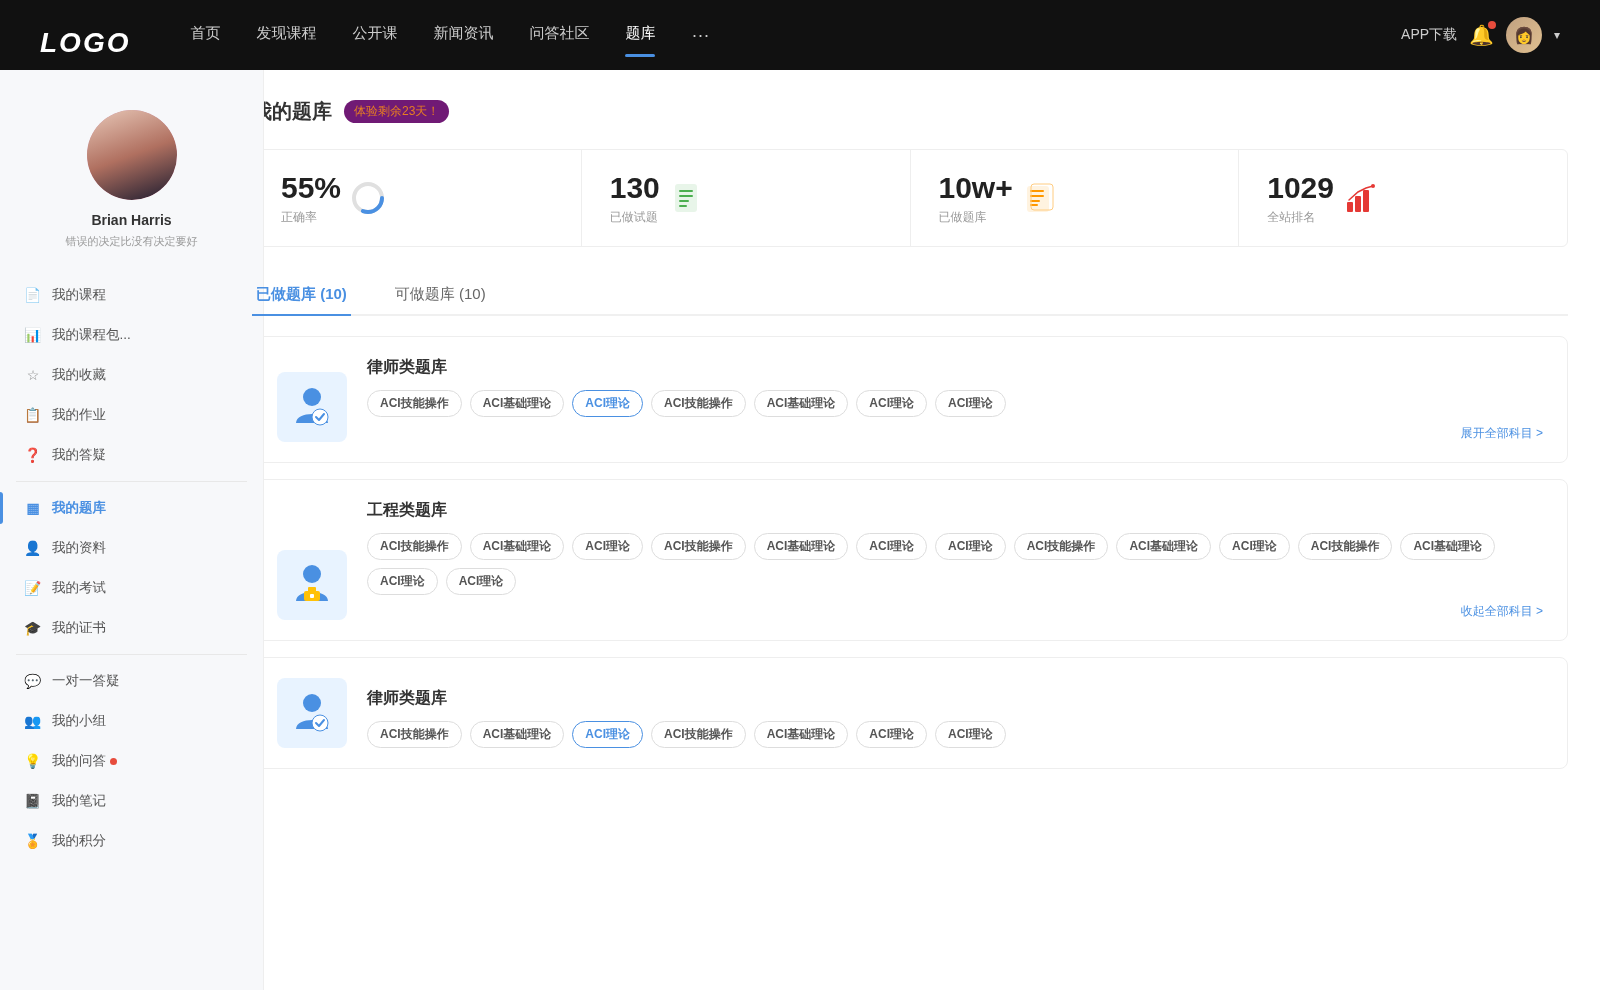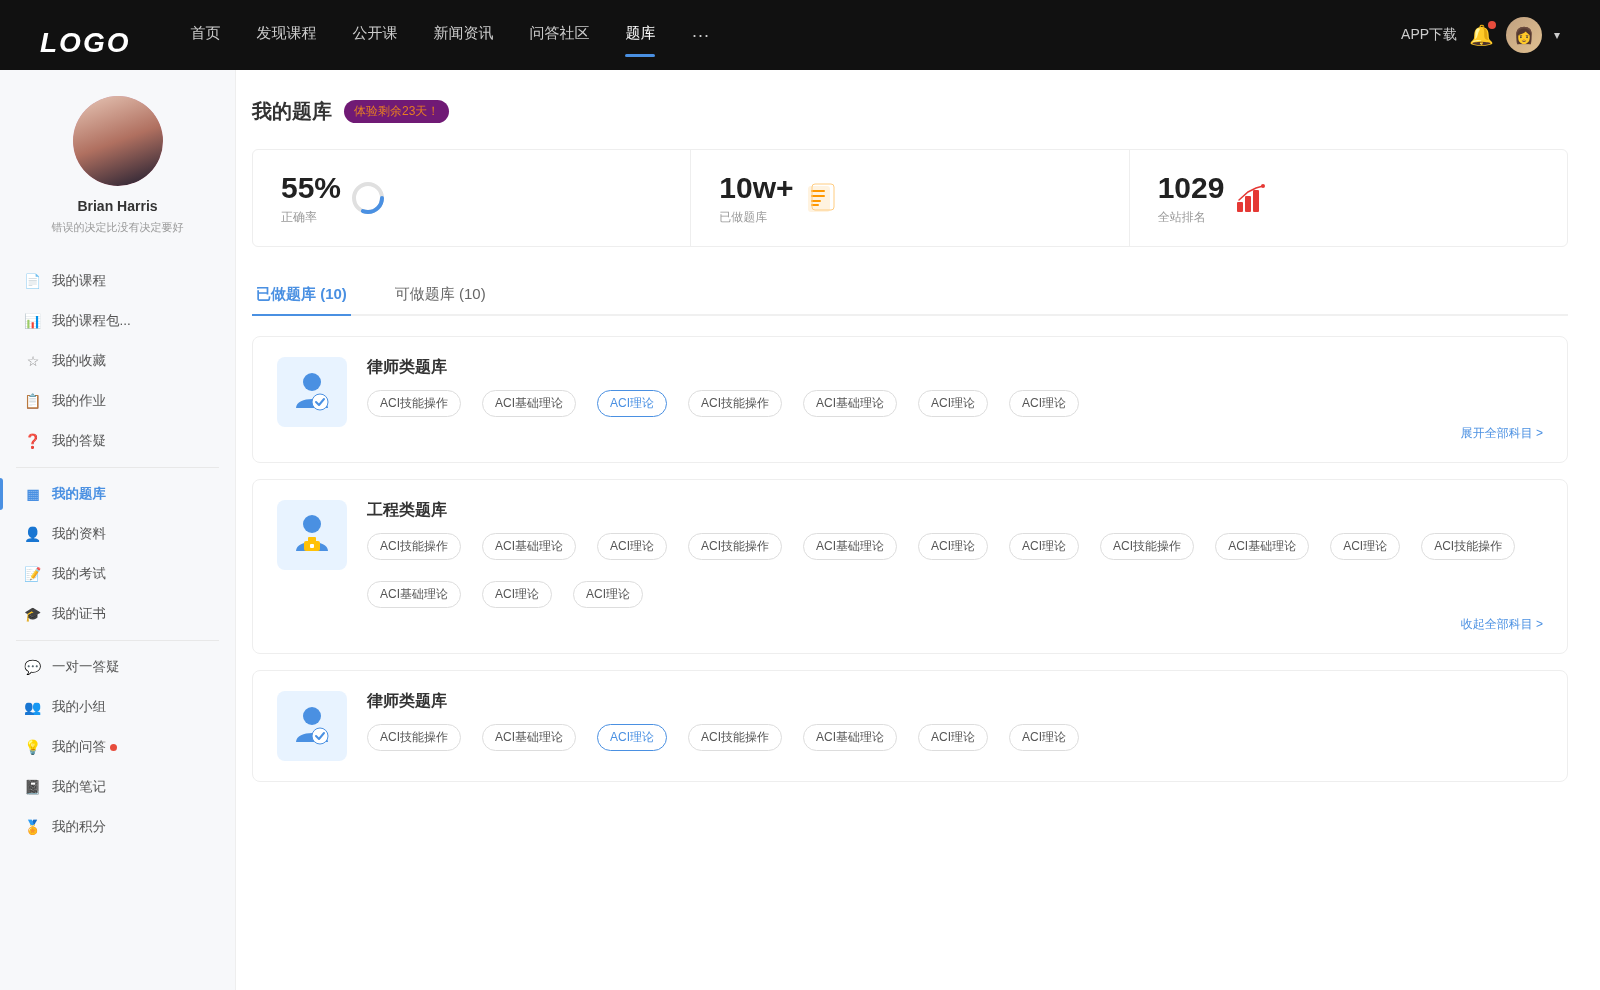--- a/index.html
+++ b/index.html
@@ -97,27 +97,27 @@
 
     
     .layout {
       margin-top: 70px;
       display: flex;
       min-height: calc(100vh - 70px);
     }
 
     
     .sidebar {
-      width: 236px;
+      width: 264px;
       background: #f7f8fa;
       padding: 20px 0;
       flex-shrink: 0;
       border-right: 1px solid #eee;
       position: fixed;
-      top: 56px;
+      top: 70px;
       bottom: 0;
       overflow-y: auto;
     }
     .sidebar-profile {
       display: flex;
       flex-direction: column;
       align-items: center;
       padding: 20px 10px 16px;
     }
     .sidebar-avatar {
@@ -284,21 +284,21 @@
       background: #4A90E2;
     }
 
     
     .qbank-card {
       border: 1px solid #eee;
       border-radius: 8px;
       padding: 20px 24px;
       margin-bottom: 16px;
       display: flex;
-      align-items: flex-start;
+      align-items: flex-end;
       gap: 20px;
     }
     .qbank-icon-wrap {
       width: 70px; height: 70px;
       border-radius: 8px;
       background: #e8f3ff;
       display: flex; align-items: center; justify-content: center;
       flex-shrink: 0;
     }
     .qbank-content {
@@ -306,21 +306,22 @@
     }
     .qbank-title {
       font-size: 16px;
       font-weight: 600;
       color: #333;
       margin-bottom: 12px;
     }
     .qbank-tags {
       display: flex;
       flex-wrap: wrap;
-      gap: 21px;
+      gap: 8px;
+      font-weight: bold;
     }
     .tag {
       padding: 4px 12px;
       border-radius: 14px;
       font-size: 12px;
       border: 1px solid #ddd;
       color: #555;
       cursor: pointer;
     }
     .tag.active {
@@ -462,20 +463,35 @@
           <div class="stat-label">正确率</div>
         </div>
         <div class="stat-icon">
           <svg width="36" height="36" viewBox="0 0 36 36">
             <circle cx="18" cy="18" r="14" fill="none" stroke="#e0e0e0" stroke-width="4"></circle>
             <circle cx="18" cy="18" r="14" fill="none" stroke="#4A90E2" stroke-width="4" stroke-dasharray="49 88" stroke-dashoffset="22" stroke-linecap="round"></circle>
           </svg>
         </div>
       </div>
 
+      <div class="stat-card">
+        <div class="stat-info">
+          <div class="stat-value">130</div>
+          <div class="stat-label">已做试题</div>
+        </div>
+        <div class="stat-icon">
+          <svg width="32" height="32" viewBox="0 0 32 32">
+            <rect x="4" y="2" width="22" height="28" rx="3" fill="#e8f5e9"></rect>
+            <rect x="8" y="8" width="14" height="2" rx="1" fill="#4caf50"></rect>
+            <rect x="8" y="13" width="14" height="2" rx="1" fill="#4caf50"></rect>
+            <rect x="8" y="18" width="10" height="2" rx="1" fill="#4caf50"></rect>
+            <rect x="8" y="23" width="8" height="2" rx="1" fill="#4caf50"></rect>
+          </svg>
+        </div>
+      </div>
 
       <div class="stat-card">
         <div class="stat-info">
           <div class="stat-value">10w+</div>
           <div class="stat-label">已做题库</div>
         </div>
         <div class="stat-icon">
           <svg width="32" height="32" viewBox="0 0 32 32">
             <rect x="3" y="4" width="22" height="26" rx="3" fill="#fff3e0"></rect>
             <rect x="6" y="8" width="14" height="2" rx="1" fill="#ff9800"></rect>

